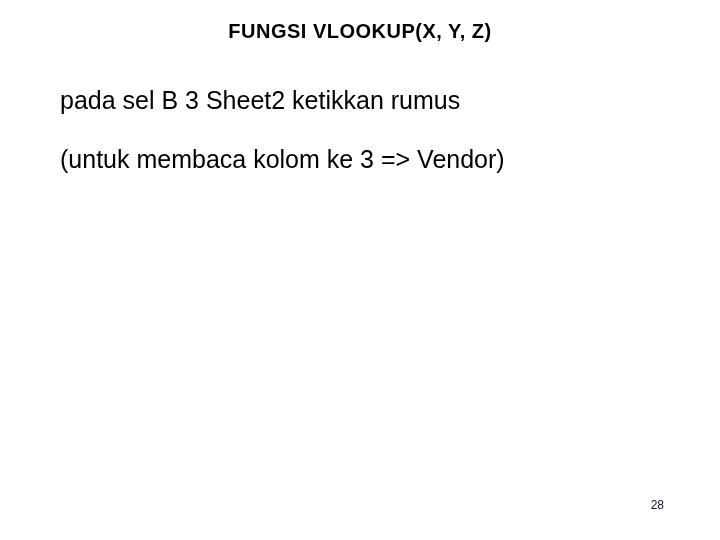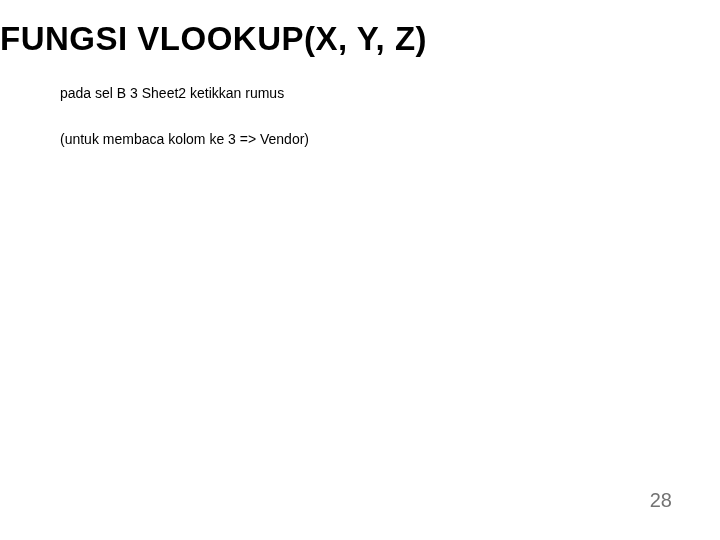--- a/index.html
+++ b/index.html
@@ -16,42 +16,42 @@
     position: relative;
     width: 720px;
     height: 540px;
     box-sizing: border-box;
   }
   .title {
     position: absolute;
     top: 20px;
     left: 0;
     width: 720px;
-    text-align: left;
-    font-size: 33px;
+    text-align: center;
+    font-size: 20px;
     font-weight: bold;
     letter-spacing: 0.5px;
   }
   .body {
     position: absolute;
     top: 85px;
     left: 60px;
     width: 610px;
-    font-size: 14px;
+    font-size: 25px;
     line-height: 1.25;
   }
   .para {
     margin: 0 0 28px 0;
   }
   .pagenum {
     position: absolute;
-    right: 48px;
+    right: 56px;
     bottom: 28px;
-    font-size: 20px;
-    color: #737373;
+    font-size: 12px;
+    color: #0f172a;
   }
 </style>
 </head>
 <body>
 
 <div class="slide">
 
   <div class="title">FUNGSI VLOOKUP(X, Y, Z)</div>
 
   <div class="body">

